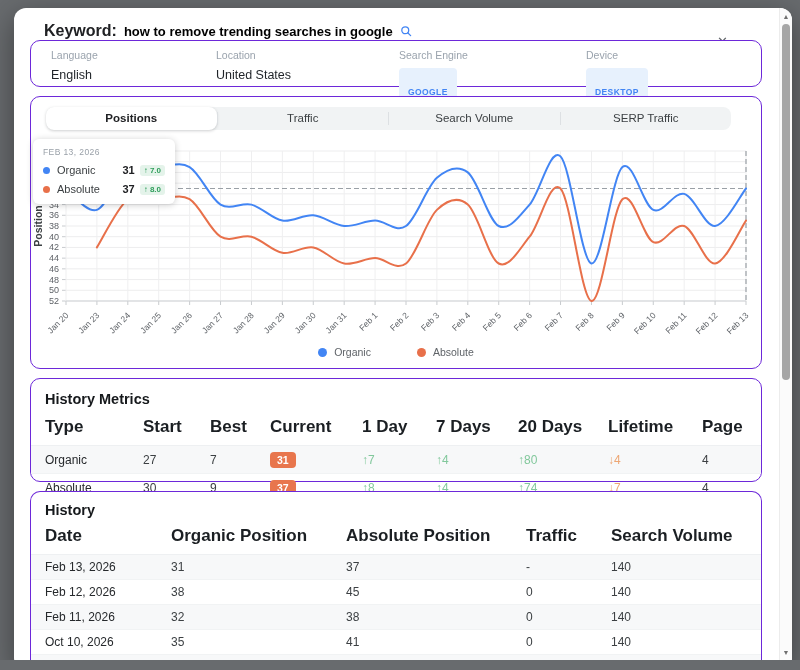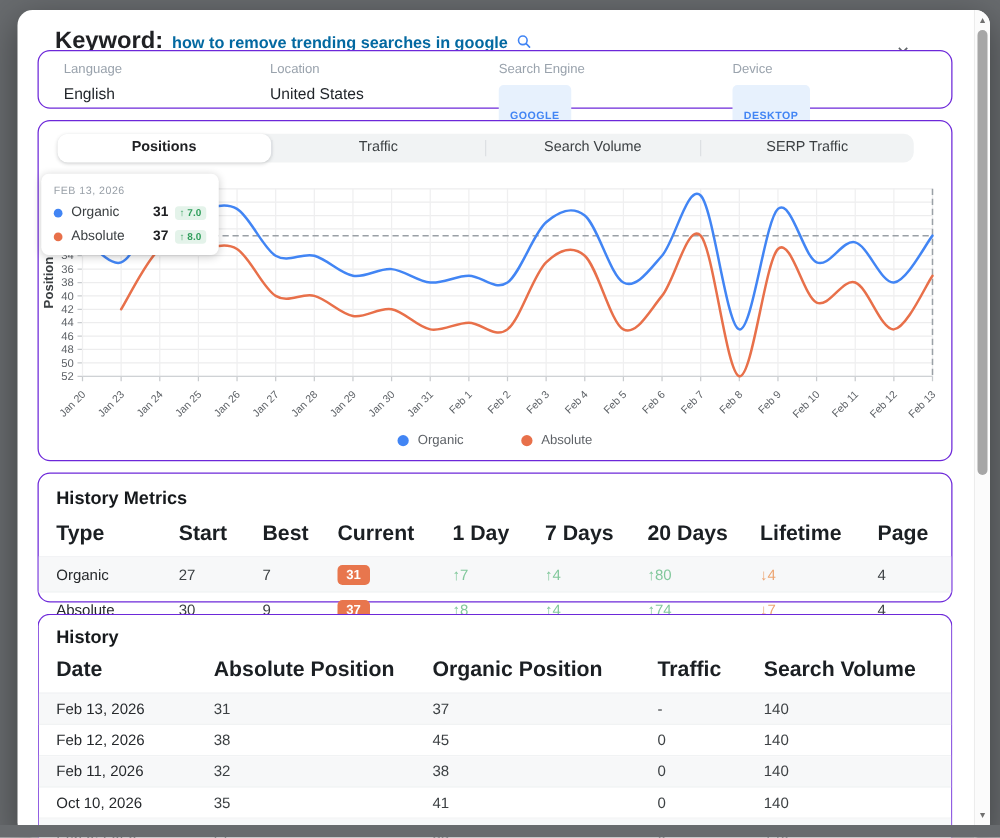--- a/index.html
+++ b/index.html
@@ -17,22 +17,22 @@
   
   .scrollbar { position:absolute; top:0; right:0; width:13px; height:100%;
     background:#fbfbfb; border-left:1px solid #ececec; border-radius:0 12px 12px 0; }
   .sb-arrow { position:absolute; left:0; width:12px; text-align:center;
     font-size:7px; color:#707070; line-height:10px; }
   .sb-up { top:4px; } .sb-down { bottom:12px; }
   .sb-thumb { position:absolute; left:2px; top:16px; width:8px; height:356px;
     background:#a6a6a6; border-radius:4px; }
   
   .modal-header { position:absolute; top:14px; left:30px; right:40px; height:22px; white-space:nowrap; }
-  .kw-label { font-size:19px; font-weight:700; color:#202124; }
-  .kw-text  { font-size:13px; font-weight:600; color:#0369a1; margin-left:7px; }
+  .kw-label { font-size:16px; font-weight:700; color:#202124; }
+  .kw-text  { font-size:13px; font-weight:600; color:#000000; margin-left:7px; }
   .search-ico { margin-left:7px; vertical-align:-1px; }
   .close-x { position:absolute; right:24px; top:12px; font-size:13px; color:#5f6368; cursor:pointer; }
   
   .card { position:absolute; left:16px; right:30px; background:#fff;
     border:1px solid #6d28d9; border-radius:10px; }
   .info-card  { top:32px;  height:47px; }
   .chart-card { top:88px;  height:273px; }
   .metrics-card { top:370px; height:104px; }
   .history-card { top:483px; height:200px; border-radius:10px 10px 0 0; border-bottom:none; overflow:hidden; }
   
@@ -316,22 +316,22 @@
           <div class="chg-down">↓7</div>
           <div>4</div>
         </div>
       </div>
   </div>
 
   <div class="card history-card">
     <div class="card-title">History</div>
     <div class="t-header history-cols" id="history-head">
         <div>Date</div>
+        <div>Organic Position</div>
         <div>Absolute Position</div>
-        <div>Organic Position</div>
         <div>Traffic</div>
         <div>Search Volume</div>
       </div>
     <div id="history-body">
         <div class="t-row history-cols striped">
           <div class="cell-type">Feb 13, 2026</div>
           <div>31</div>
           <div>37</div>
           <div>-</div>
           <div>140</div>

